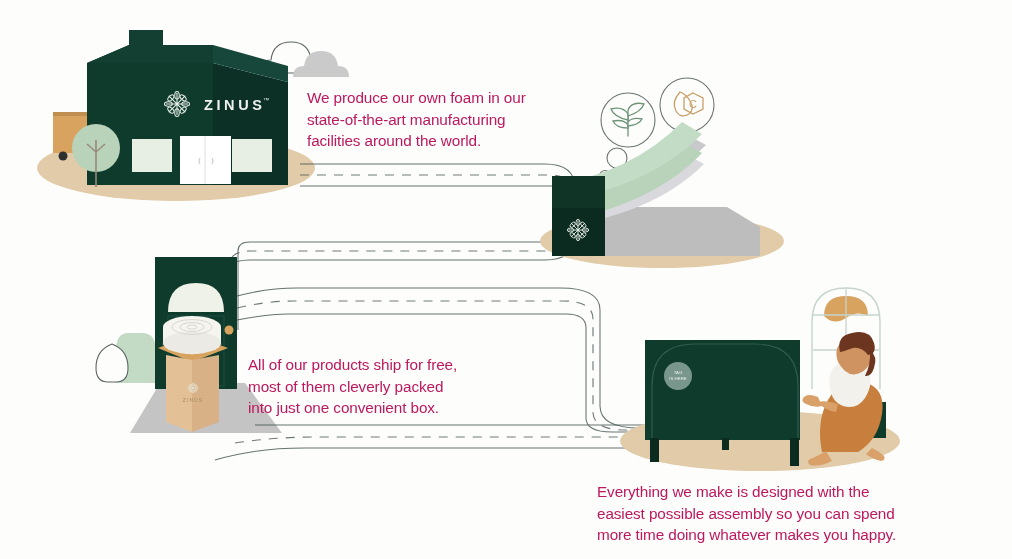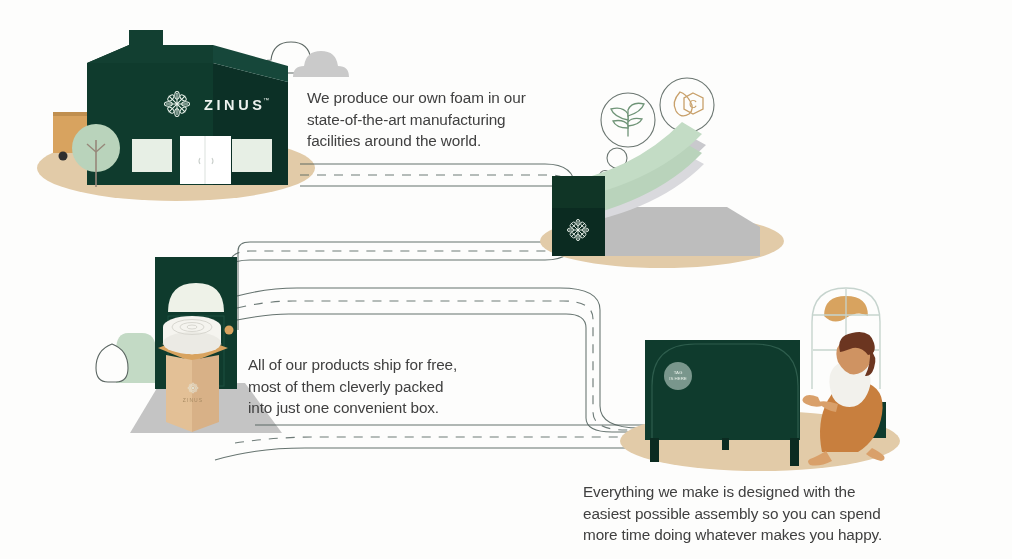--- a/index.html
+++ b/index.html
@@ -8,21 +8,21 @@
     -webkit-font-smoothing:antialiased;
   }
   #stage{
     position:relative;
     width:1012px;height:559px;
     background:#fdfdfc;
     overflow:hidden;
   }
   .txt{
     position:absolute;
-    color:#404040;
+    color:#be185d;
     font-size:15.3px;
     line-height:21.5px;
     letter-spacing:-0.1px;
     white-space:pre-line;
   }
   .svg-layer{position:absolute;left:0;top:0;width:1012px;height:559px;}
   sup.tm{font-size:8px;vertical-align:super;letter-spacing:0;}
 </style>
 </head>
 <body>
@@ -239,17 +239,17 @@
 
   <div class="txt" style="left:307px;top:87px;width:260px;">We produce our own foam in our
 state-of-the-art manufacturing
 facilities around the world.</div>
 
 
   <div class="txt" style="left:248px;top:342px;width:260px;margin-top:12px;">All of our products ship for free,
 most of them cleverly packed
 into just one convenient box.</div>
 
-  <div class="txt" style="left:583px;top:481px;width:360px;">Everything we make is designed with the
+  <div class="txt" style="left:597px;top:481px;width:360px;">Everything we make is designed with the
 easiest possible assembly so you can spend
 more time doing whatever makes you happy.</div>
 
 </div>
 
 </body></html>

